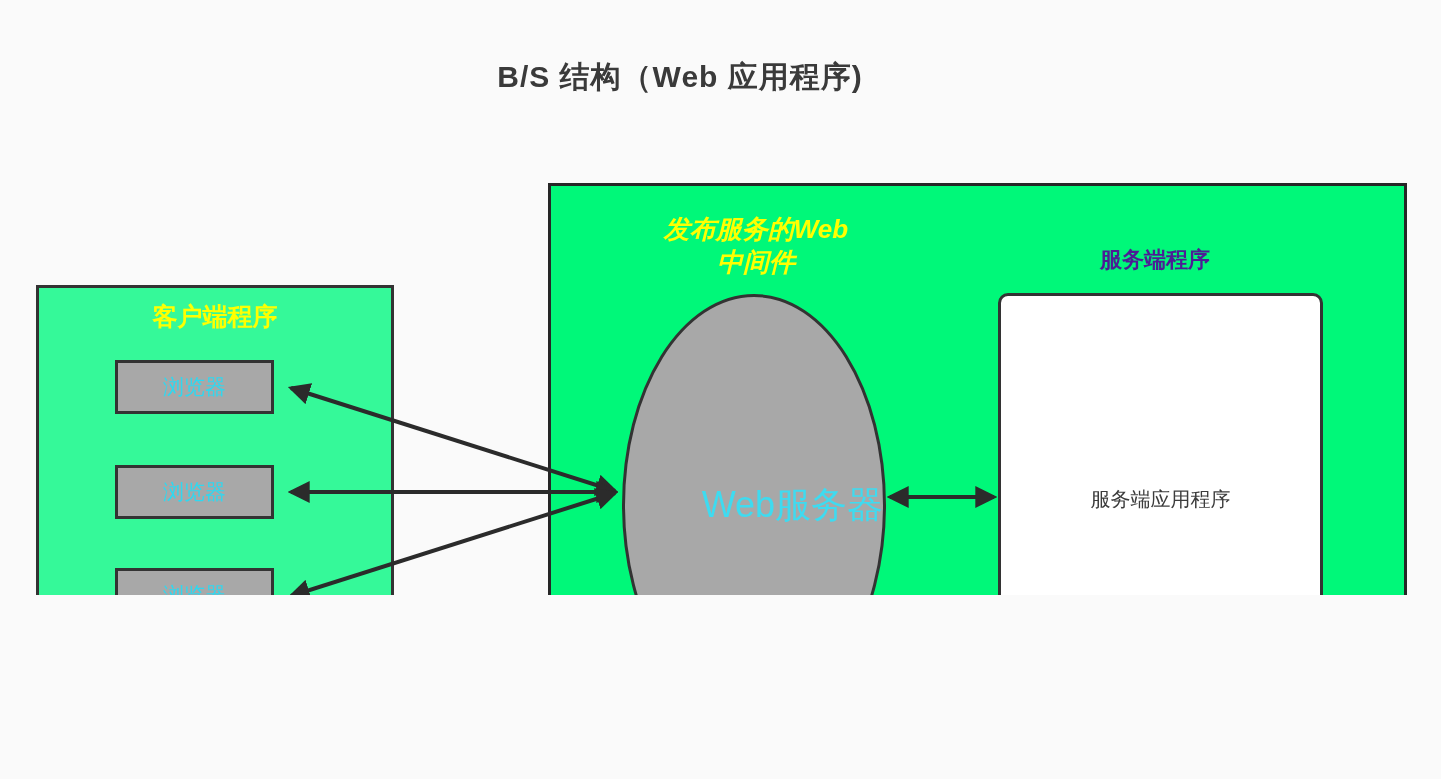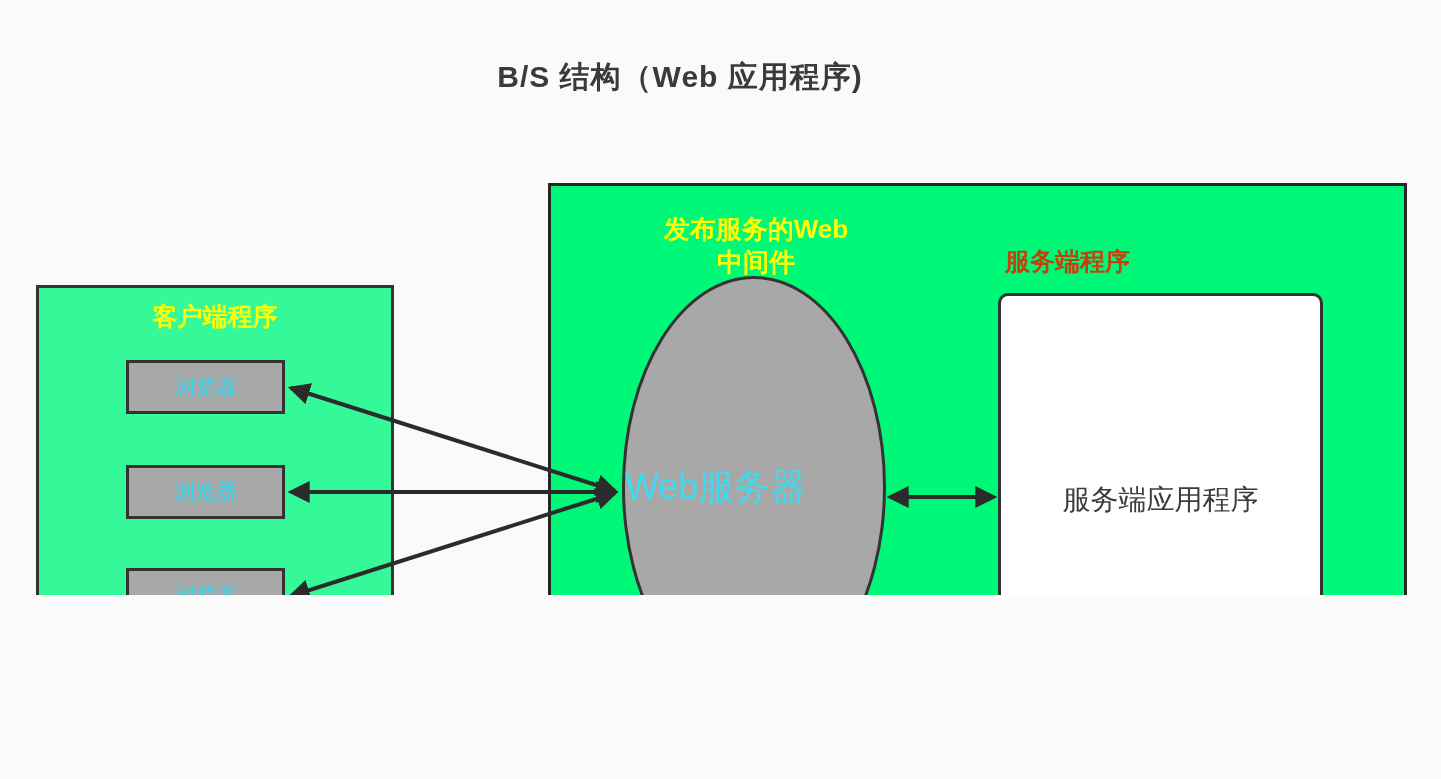--- a/index.html
+++ b/index.html
@@ -41,21 +41,21 @@
     left: 0;
     top: 12px;
     width: 100%;
     text-align: center;
     font-size: 25px;
     font-weight: bold;
     color: #ffff00;
   }
   .browser-box {
     position: absolute;
-    left: 87px;
+    left: 76px;
     width: 153px;
     height: 48px;
     background: #a8a8a8;
     border: 3px solid #333333;
     display: flex;
     align-items: center;
     justify-content: center;
   }
   .browser-box.b1 { top: 72px; }
   .browser-box.b2 { top: 177px; }
@@ -78,62 +78,64 @@
     position: absolute;
     left: 5px;
     top: 27px;
     width: 400px;
     text-align: center;
     font-size: 26px;
     line-height: 33px;
     font-weight: bold;
     color: #ffff00;
     white-space: pre-line;
+    font-style: italic;
   }
   .server-program-label {
     position: absolute;
     left: 454px;
     top: 59px;
     width: 300px;
-    font-size: 25px;
+    text-align: center;
+    font-size: 22px;
     font-weight: bold;
-    color: #c2410c;
+    color: #4c1d95;
   }
   .web-server-ellipse {
     position: absolute;
     left: 71px;
-    top: 90px;
+    top: 108px;
     width: 258px;
     height: 416px;
     background: #a8a8a8;
     border: 3px solid #333333;
     border-radius: 50%;
     display: flex;
     align-items: center;
-    justify-content: flex-start;
+    justify-content: flex-end;
   }
   .web-server-label {
     font-size: 36px;
     color: #3edbf0;
   }
   .server-app-box {
     position: absolute;
     left: 447px;
     top: 107px;
     width: 319px;
     height: 407px;
     background: #ffffff;
     border: 3px solid #333333;
     border-radius: 10px;
     display: flex;
     align-items: center;
     justify-content: center;
   }
   .server-app-label {
-    font-size: 28px;
+    font-size: 20px;
     color: #3c3c3c;
   }
   .arrows-layer {
     position: absolute;
     left: 0;
     top: 0;
     width: 1441px;
     height: 779px;
     pointer-events: none;
   }

